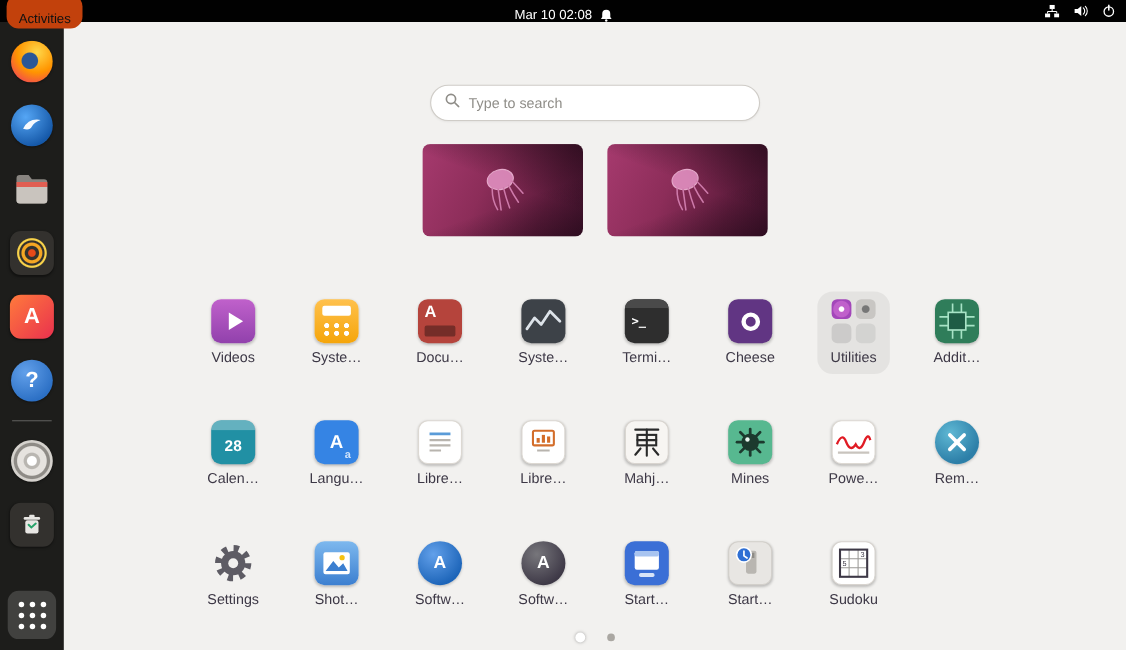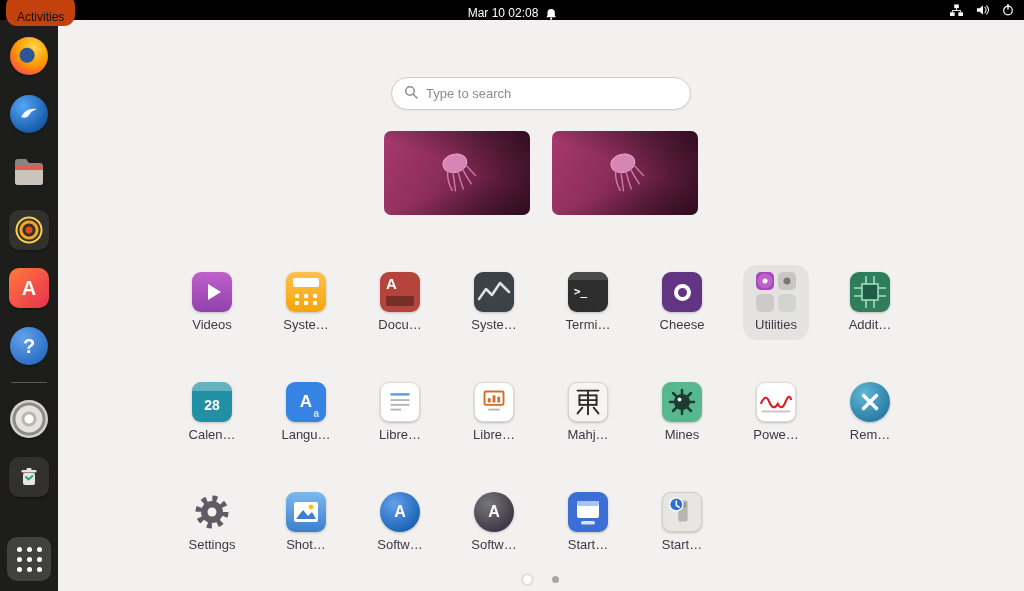--- a/index.html
+++ b/index.html
@@ -506,20 +506,38 @@
             <svg width="40" height="40" viewBox="0 0 40 40">
               <rect x="16" y="8" width="10" height="22" rx="2" fill="#b9b6b1"></rect>
               <rect x="18" y="10" width="6" height="5" fill="#8e8b86"></rect>
               <circle cx="14" cy="12" r="7" fill="#2f6fd4" stroke="#fff" stroke-width="1.5"></circle>
               <path d="M14 8.5 v4.5 l3 2" stroke="#fff" stroke-width="1.6" fill="none" stroke-linecap="round"></path>
             </svg>
           </div>
           <div class="app-label">Start…</div>
         </div>
       </div>
+      <div class="app-cell">
+        <div class="cell-inner">
+          <div class="ai" style="background:#fff;border:1px solid #d8d4cf;">
+            <svg width="40" height="40" viewBox="0 0 40 40">
+              <g stroke="#9a9996" stroke-width="1">
+                <line x1="15.7" y1="7" x2="15.7" y2="33"></line>
+                <line x1="24.3" y1="7" x2="24.3" y2="33"></line>
+                <line x1="7" y1="15.7" x2="33" y2="15.7"></line>
+                <line x1="7" y1="24.3" x2="33" y2="24.3"></line>
+              </g>
+              <rect x="7" y="7" width="26" height="26" fill="none" stroke="#3d3846" stroke-width="2"></rect>
+              <text x="9.5" y="23" font-size="7" fill="#3d3846">5</text>
+              <text x="26.5" y="14" font-size="7" fill="#3d3846">3</text>
+            </svg>
+          </div>
+          <div class="app-label">Sudoku</div>
+        </div>
+      </div>
     </div>
 
   <div class="pager">
       <div class="pdot active"></div>
       <div class="pdot"></div>
     </div>
 
 </div>
 
 </body></html>

